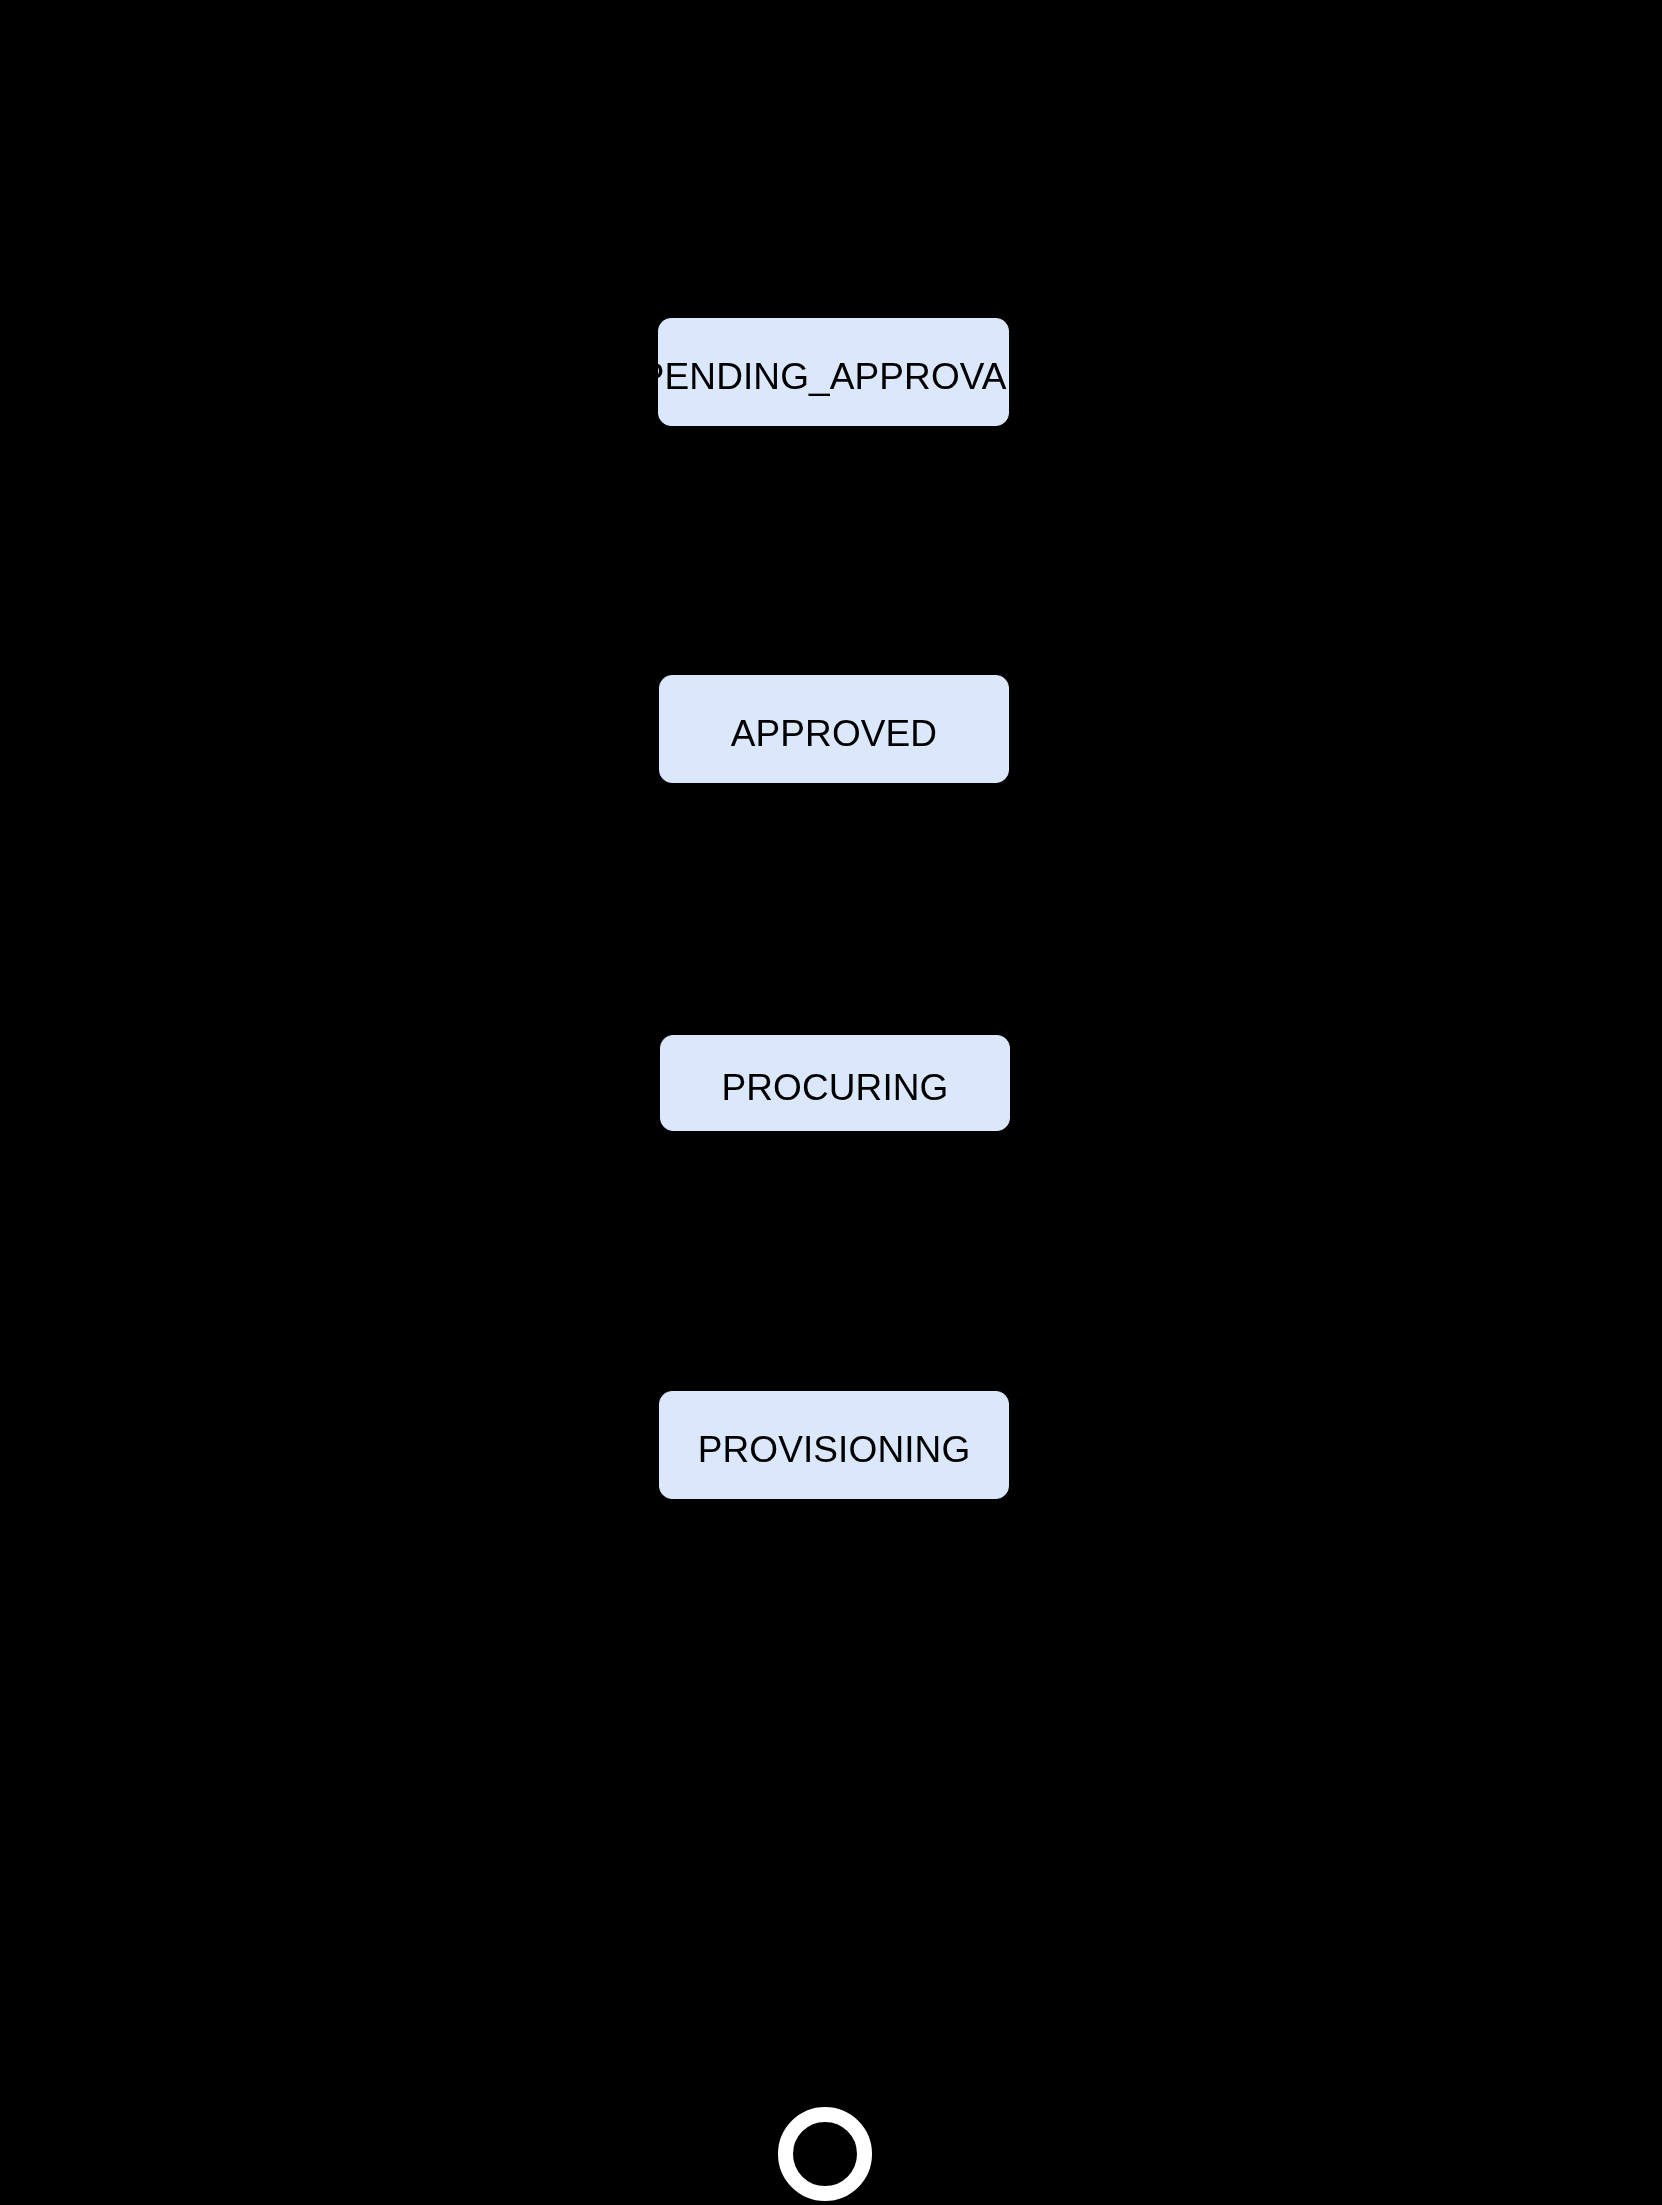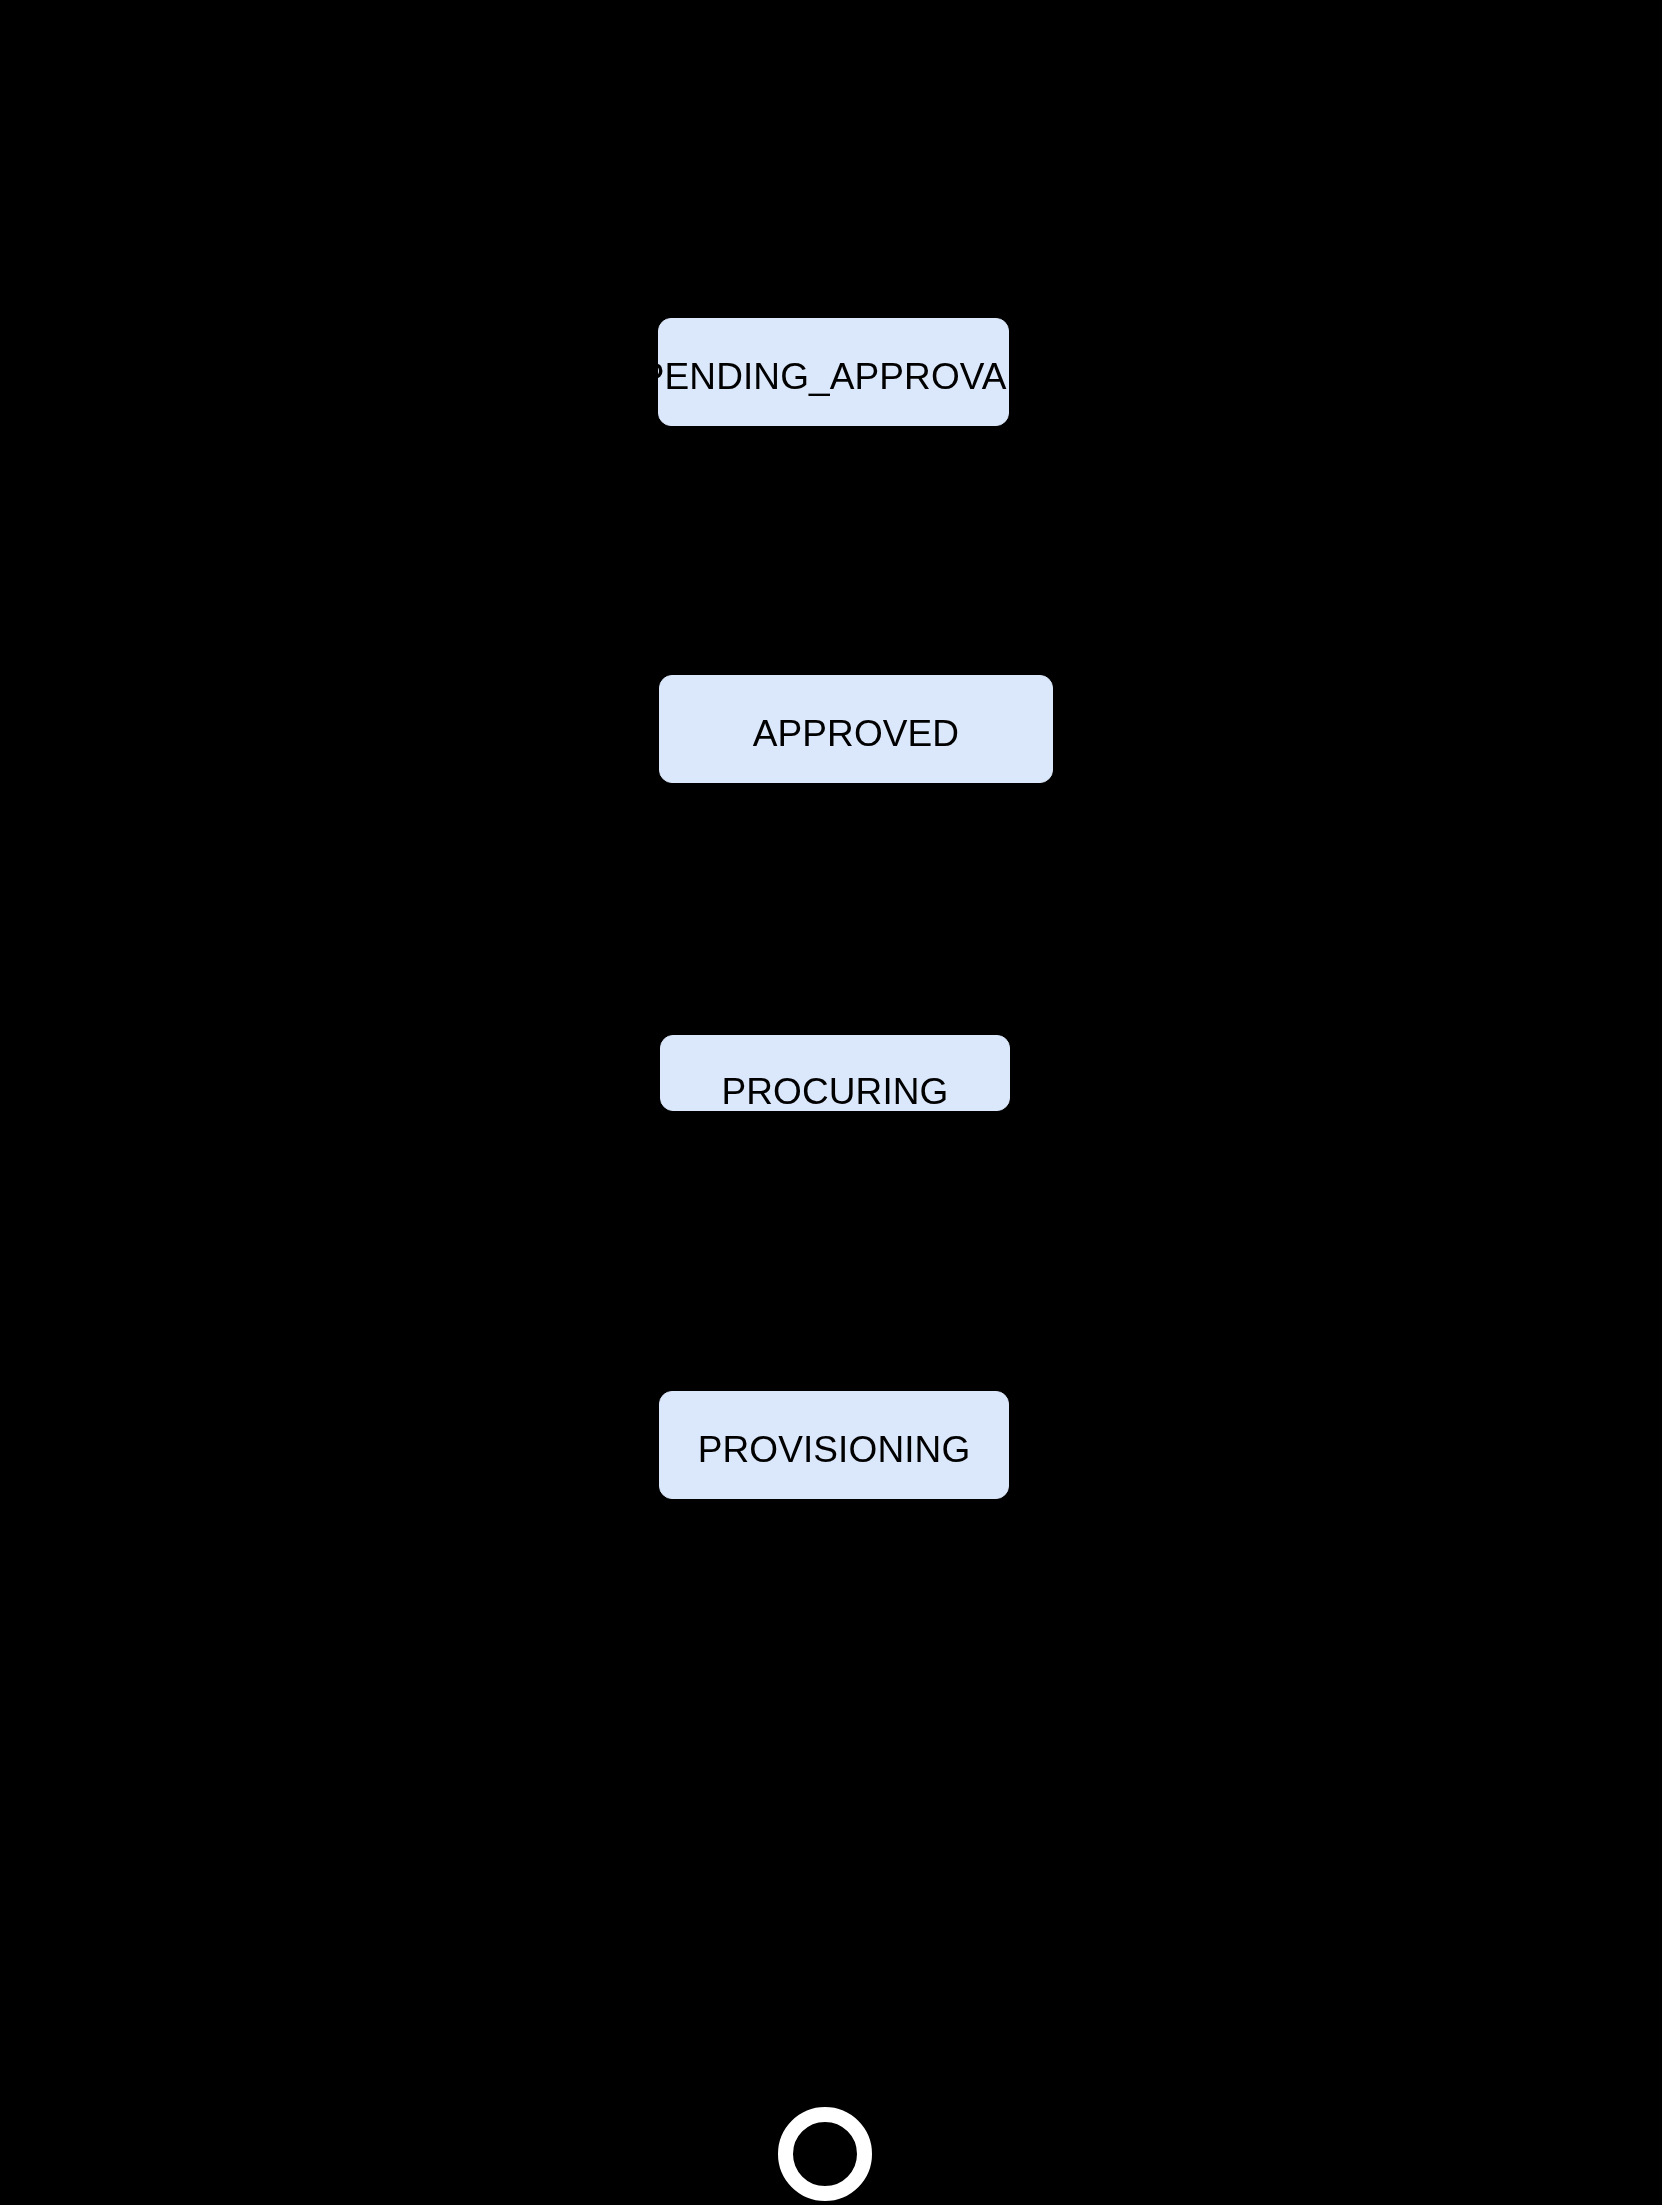--- a/index.html
+++ b/index.html
@@ -77,25 +77,25 @@
     </g>
     <g>
       <line x1="1404" y1="3128" x2="1393" y2="3542" stroke="#000000" stroke-width="5" marker-end="url(#arrowhead)"></line>
     </g>
   </svg>
 
   <div class="node" style="left:658px; top:318px; width:351px; height:108px;">
     <span class="node-label">PENDING_APPROVAL</span>
   </div>
 
-  <div class="node" style="left:659px; top:675px; width:394px; height:108px;">
+  <div class="node" style="left:659px; top:675px; width:350px; height:108px;">
     <span class="node-label">APPROVED</span>
   </div>
 
-  <div class="node" style="left:660px; top:1035px; width:350px; height:76px;align-items:flex-end;">
+  <div class="node" style="left:660px; top:1035px; width:350px; height:96px;">
     <span class="node-label">PROCURING</span>
   </div>
 
   <div class="node" style="left:659px; top:1391px; width:350px; height:108px;">
     <span class="node-label">PROVISIONING</span>
   </div>
 
 
   <div class="terminal-ring" style="left:778px; top:2107px; width:94px; height:94px; border:15px solid #ffffff;"></div>
 

